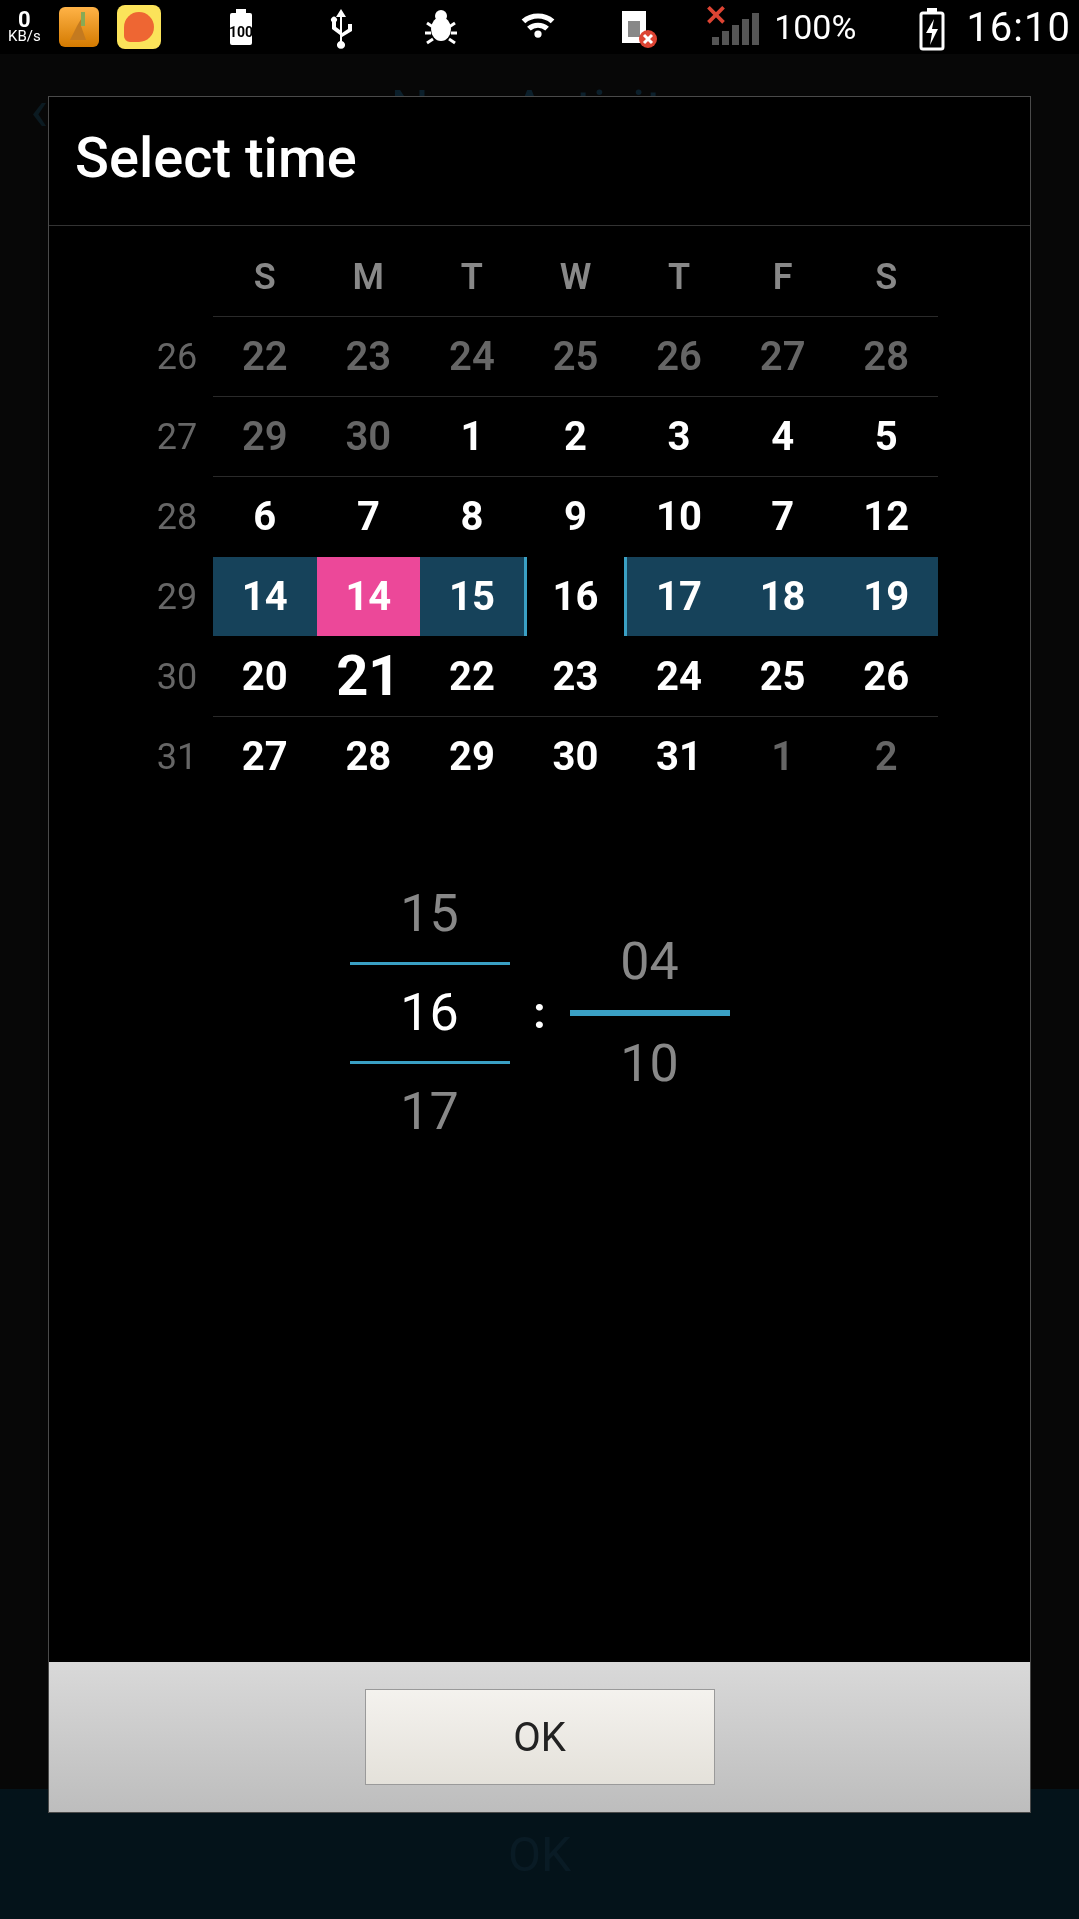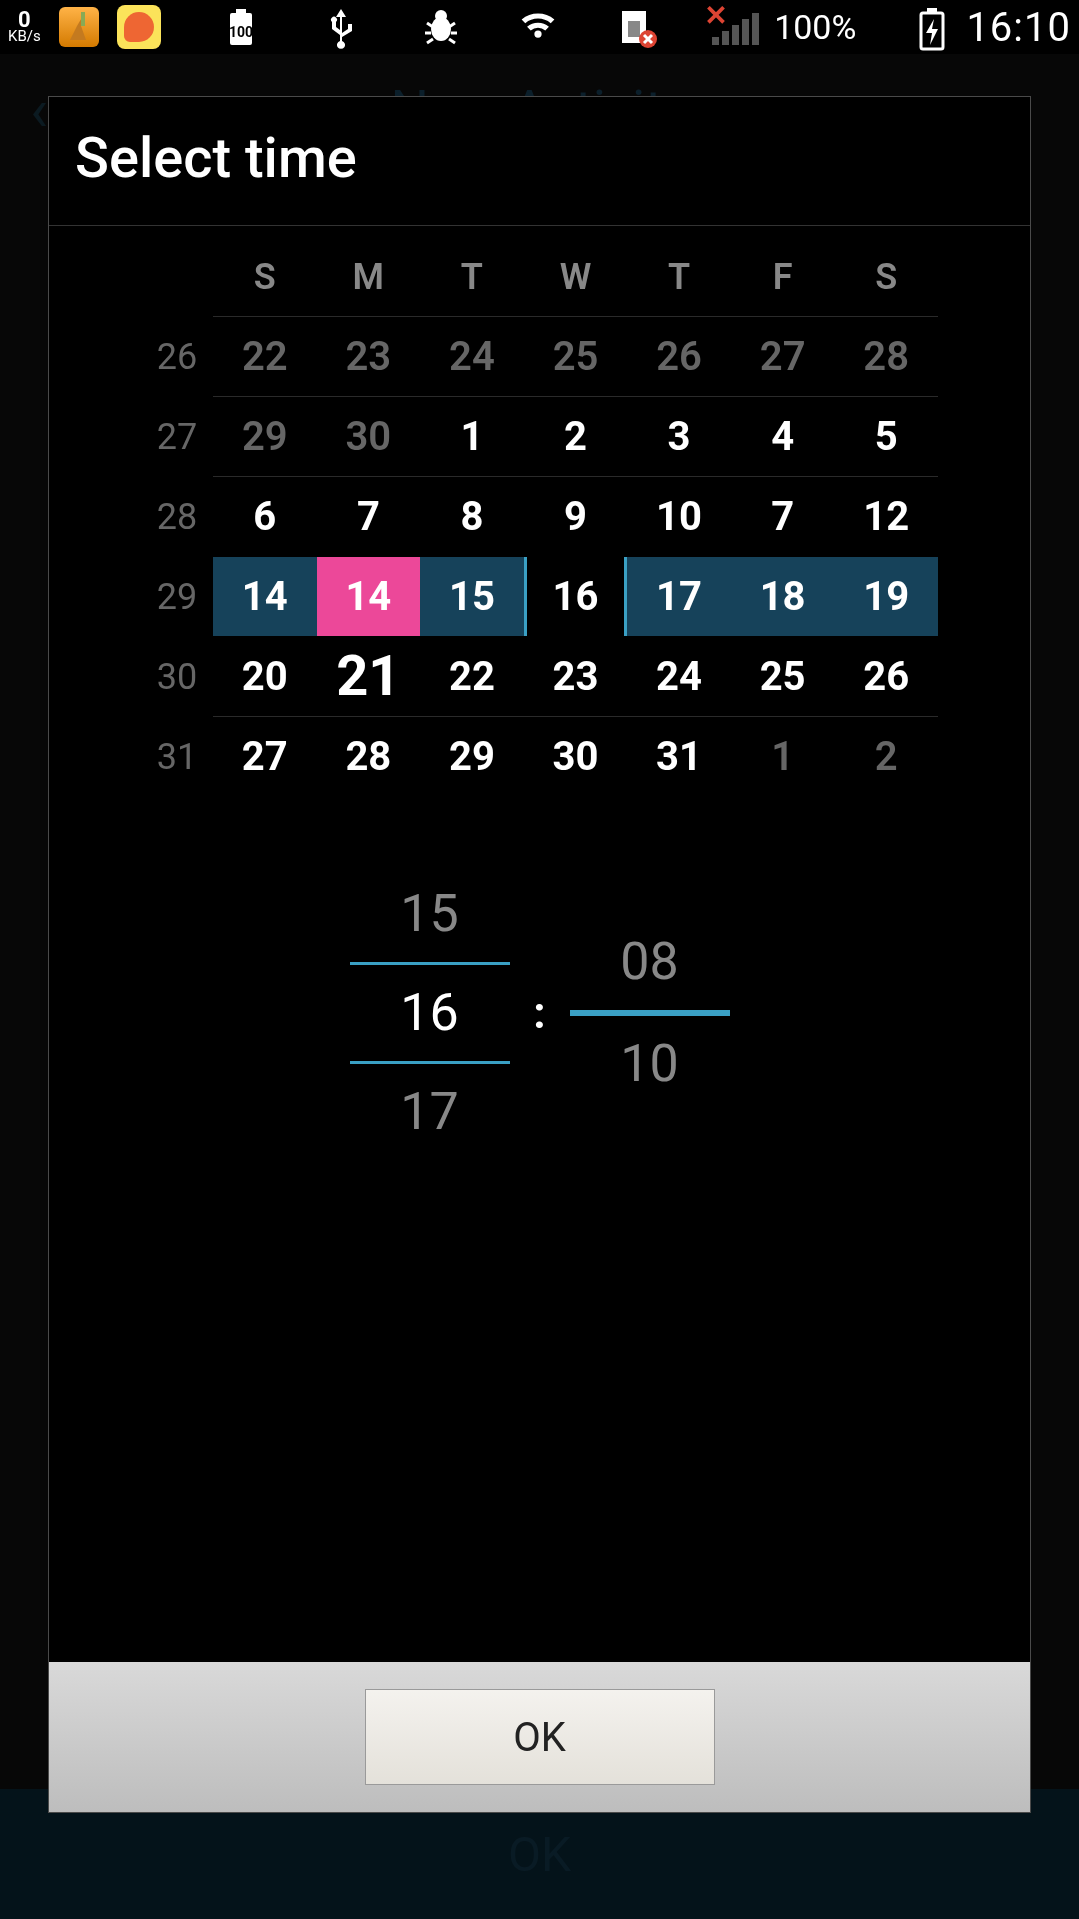--- a/index.html
+++ b/index.html
@@ -312,21 +312,21 @@
   <div class="time-picker">
     <div class="spinner">
       <div class="spin-val spin-faded">15</div>
       <div class="spin-line"></div>
       <div class="spin-val spin-current">16</div>
       <div class="spin-line"></div>
       <div class="spin-val spin-faded">17</div>
     </div>
     <div class="time-colon">:</div>
     <div class="spinner">
-      <div class="spin-val spin-faded">08</div>
+      <div class="spin-val spin-faded">04</div>
       <div class="spin-line"></div>
       <div class="spin-line"></div>
       <div class="spin-val spin-faded">10</div>
     </div>
   </div>
 
   <div class="dlg-footer">
     <div class="ok-btn">
       <span>OK</span>
     </div>

